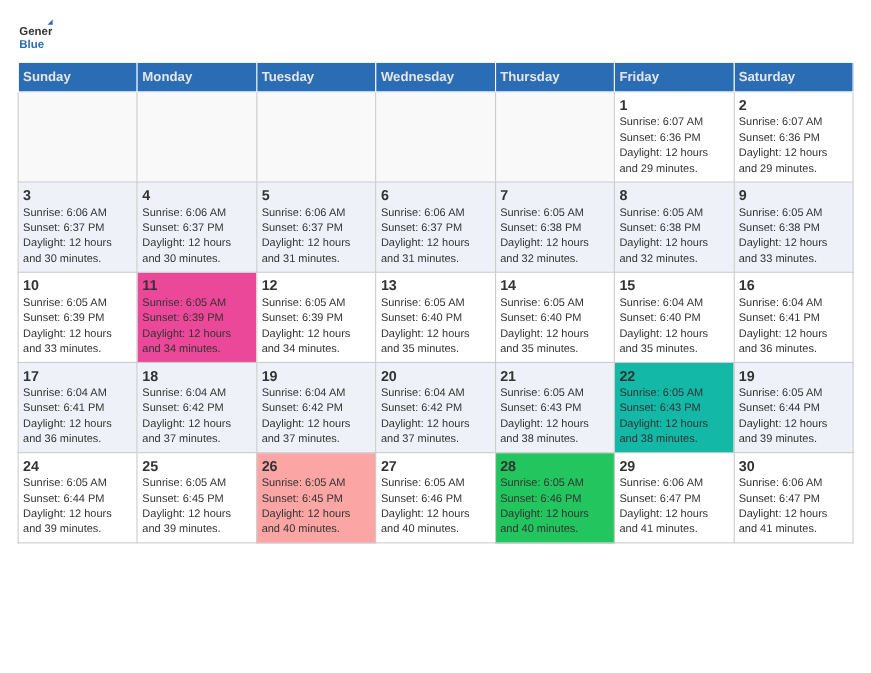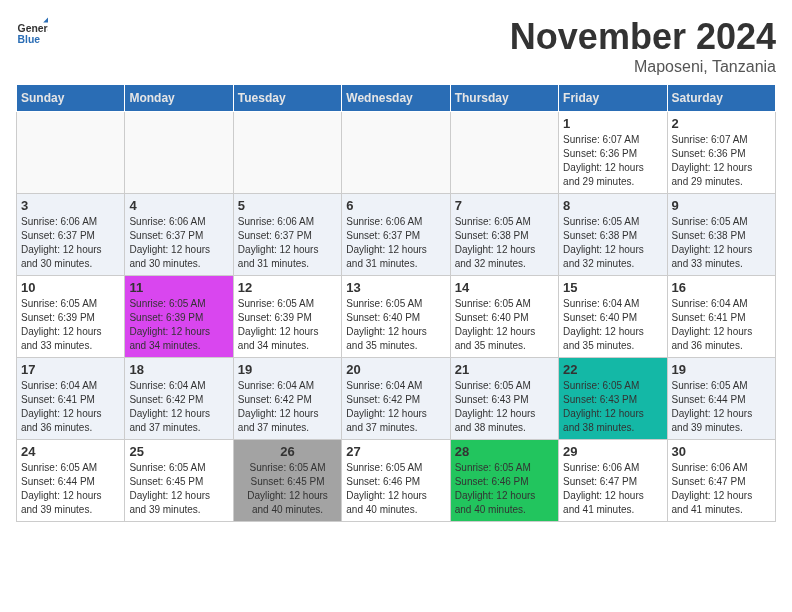--- a/index.html
+++ b/index.html
@@ -82,24 +82,20 @@
 </head>
 <body>
 
 <div class="header">
   <div class="logo">
     <svg class="logo-icon" viewBox="0 0 40 40" xmlns="http://www.w3.org/2000/svg">
       <text x="2" y="20" font-size="13" font-weight="bold" fill="#333">General</text>
       <text x="2" y="34" font-size="13" font-weight="bold" fill="#2a6db5">Blue</text>
       <polygon points="34,8 40,8 40,2" fill="#2a6db5"></polygon>
     </svg>
-  </div>
-  <div class="title-block">
-    <div class="month-title">November 2024</div>
-    <div class="location-title">Maposeni, Tanzania</div>
   </div>
 </div>
 
 <table class="calendar">
   <thead>
     <tr id="weekday-header">
         <th>Sunday</th>
         <th>Monday</th>
         <th>Tuesday</th>
         <th>Wednesday</th>
@@ -172,21 +168,21 @@
 Daylight: 12 hours and 33 minutes.</div>
         </td>
       </tr>
       <tr>
         <td style="background: rgb(255, 255, 255); border-radius: 11px;">
           <span class="day-number">10</span>
           <div class="day-info" style="white-space: pre-line;">Sunrise: 6:05 AM
 Sunset: 6:39 PM
 Daylight: 12 hours and 33 minutes.</div>
         </td>
-        <td style="background: #d946ef;">
+        <td style="background: #ec4899;">
           <span class="day-number">11</span>
           <div class="day-info" style="white-space: pre-line;">Sunrise: 6:05 AM
 Sunset: 6:39 PM
 Daylight: 12 hours and 34 minutes.</div>
         </td>
         <td style="background: rgb(255, 255, 255);">
           <span class="day-number">12</span>
           <div class="day-info" style="white-space: pre-line;">Sunrise: 6:05 AM
 Sunset: 6:39 PM
 Daylight: 12 hours and 34 minutes.</div>
@@ -266,21 +262,21 @@
           <div class="day-info" style="white-space: pre-line;">Sunrise: 6:05 AM
 Sunset: 6:44 PM
 Daylight: 12 hours and 39 minutes.</div>
         </td>
         <td style="background: rgb(255, 255, 255);">
           <span class="day-number">25</span>
           <div class="day-info" style="white-space: pre-line;">Sunrise: 6:05 AM
 Sunset: 6:45 PM
 Daylight: 12 hours and 39 minutes.</div>
         </td>
-        <td style="background: #a3a3a3; text-align: center;">
+        <td style="background: #fca5a5;">
           <span class="day-number">26</span>
           <div class="day-info" style="white-space: pre-line;">Sunrise: 6:05 AM
 Sunset: 6:45 PM
 Daylight: 12 hours and 40 minutes.</div>
         </td>
         <td style="background: rgb(255, 255, 255);">
           <span class="day-number">27</span>
           <div class="day-info" style="white-space: pre-line;">Sunrise: 6:05 AM
 Sunset: 6:46 PM
 Daylight: 12 hours and 40 minutes.</div>

